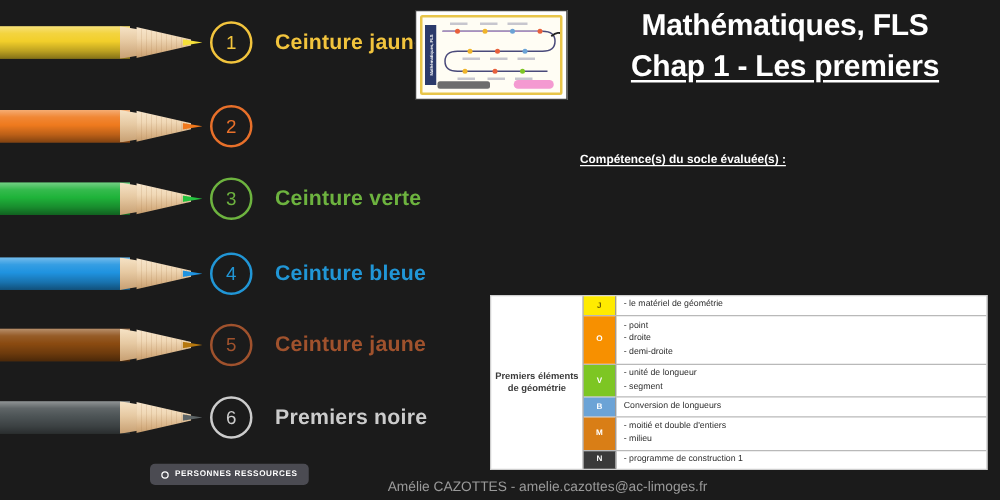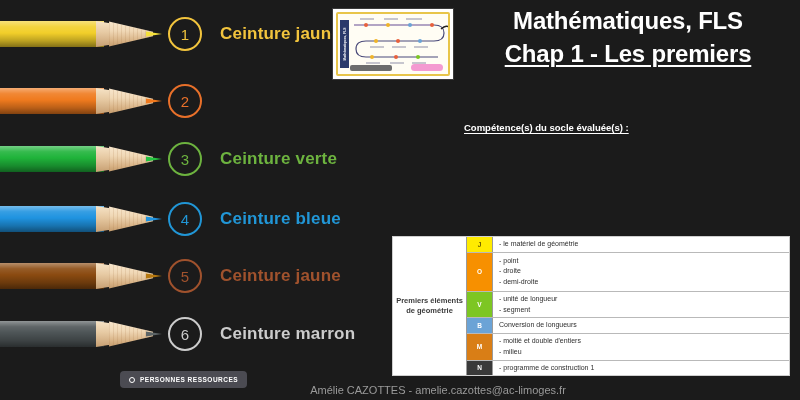--- a/index.html
+++ b/index.html
@@ -227,21 +227,21 @@
       <div class="belt-row" style="top: 202px; left: 168px; color: rgb(33, 150, 214);">
         <div class="belt-num">4</div>
         <div class="belt-label">Ceinture bleue</div>
       </div>
       <div class="belt-row" style="top: 259px; left: 168px; color: rgb(160, 82, 45);">
         <div class="belt-num">5</div>
         <div class="belt-label">Ceinture jaune</div>
       </div>
       <div class="belt-row" style="top: 317px; left: 168px; color: rgb(204, 204, 204);">
         <div class="belt-num">6</div>
-        <div class="belt-label">Ceinture marron</div>
+        <div class="belt-label">Premiers noire</div>
       </div>
     </div>
 
   <div id="thumb">
     <div class="inner">
       <div class="vbar">
         <span>Mathématiques, FLS</span>
       </div>
       <svg width="104" height="60" viewBox="0 0 104 60">
         <path d="M6 9 H86 Q96 9 96 17 Q96 25 86 25 H18 Q8 25 8 33 Q8 41 18 41 H90" fill="none" stroke="#4a4a7a" stroke-width="1.2"></path>

